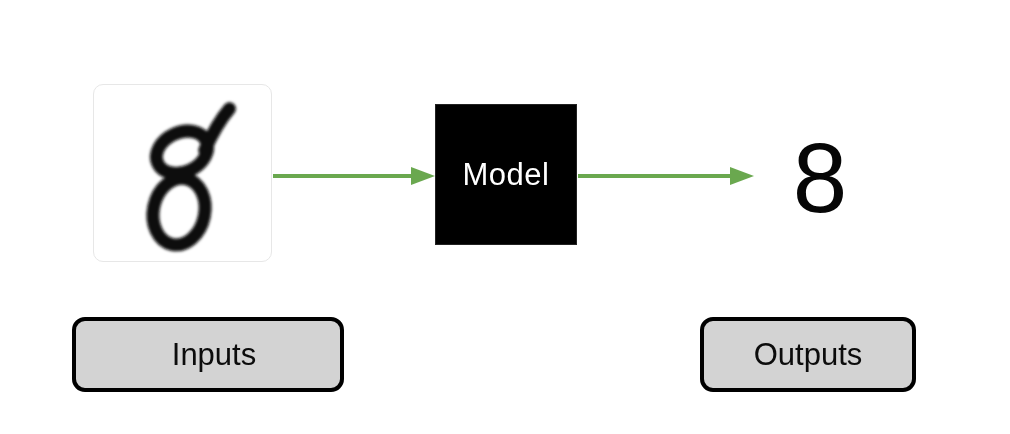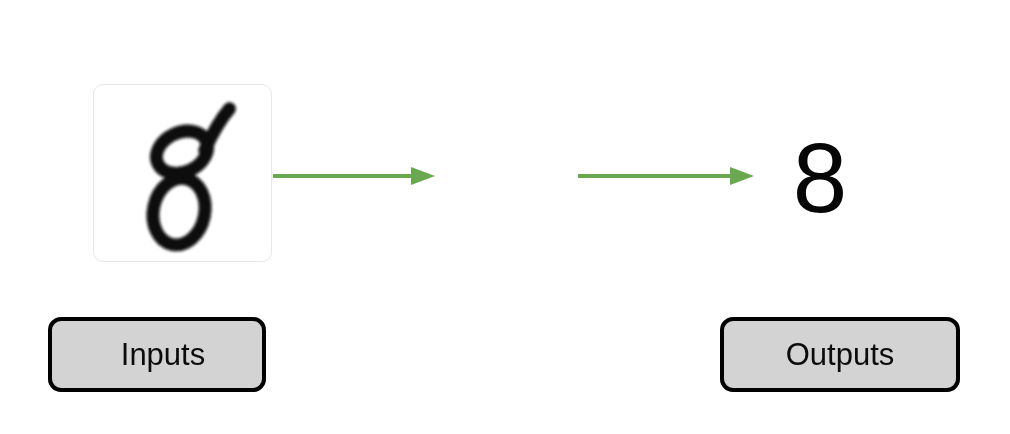--- a/index.html
+++ b/index.html
@@ -80,23 +80,23 @@
     background: var(--button-bg);
     border: 4px solid var(--button-border);
     border-radius: 13px;
     display: flex;
     align-items: center;
     justify-content: center;
     font-size: 31px;
     color: #0c0c0c;
     cursor: pointer;
   }
-  .btn-inputs      { left: 48px;  width: 218px; padding-left: 12px; }
+  .btn-inputs      { left: 72px;  width: 272px; padding-left: 12px; }
   .btn-computation { left: 379px; width: 249px; }
-  .btn-outputs     { left: 720px; width: 240px; }
+  .btn-outputs     { left: 700px; width: 216px; }
 </style>
 </head>
 <body>
 
 <div class="canvas">
 
   <div class="input-image">
     <svg viewBox="0 0 179 178" aria-hidden="true">
       <defs>
         <filter id="mnist-blur" x="-20%" y="-20%" width="140%" height="140%">
@@ -109,20 +109,23 @@
         <ellipse cx="86" cy="128" rx="26" ry="34" transform="rotate(12 86 128)"></ellipse>
       </g>
     </svg>
   </div>
 
   <svg class="arrow arrow-left" width="163" height="30" aria-hidden="true">
     <line x1="1" y1="15" x2="141" y2="15" stroke="currentColor" stroke-width="4"></line>
     <polygon points="139,6 163,15 139,24" fill="currentColor"></polygon>
   </svg>
 
+  <div class="model-box">
+    <span>Model</span>
+  </div>
 
   <svg class="arrow arrow-right" width="178" height="30" aria-hidden="true">
     <line x1="1" y1="15" x2="155" y2="15" stroke="currentColor" stroke-width="4"></line>
     <polygon points="153,6 177,15 153,24" fill="currentColor"></polygon>
   </svg>
 
   <div class="output-digit">8</div>
 
   <div class="label-button btn-inputs">
     <span>Inputs</span>

